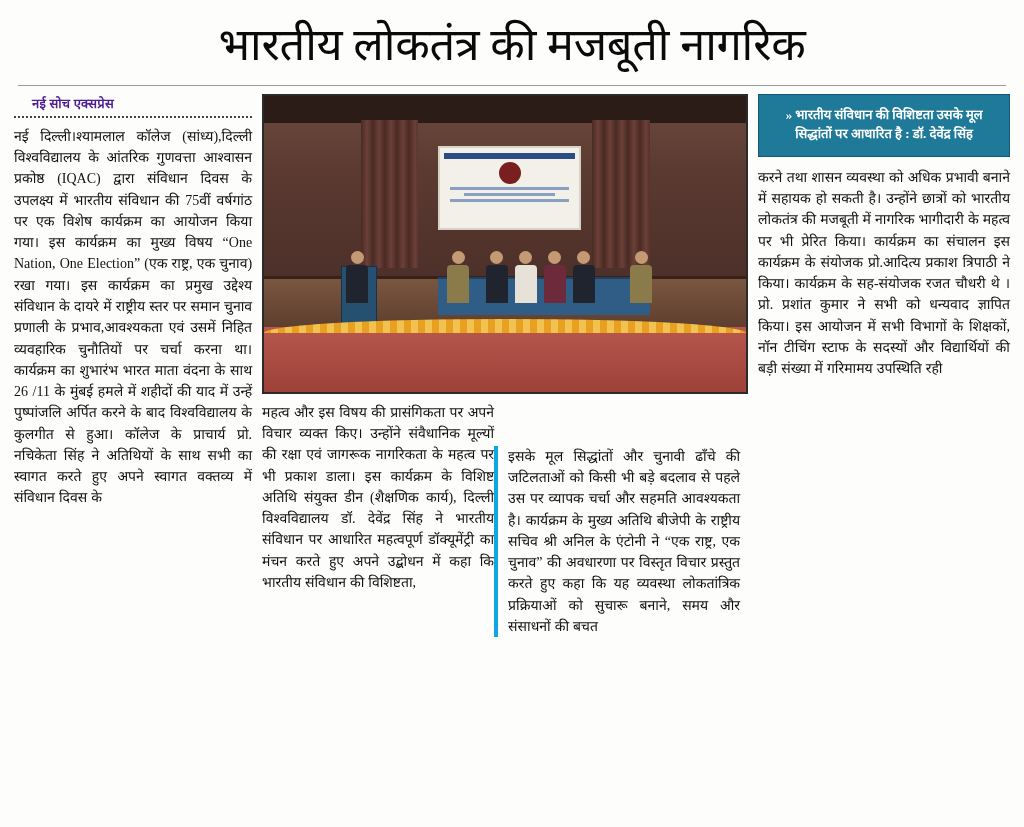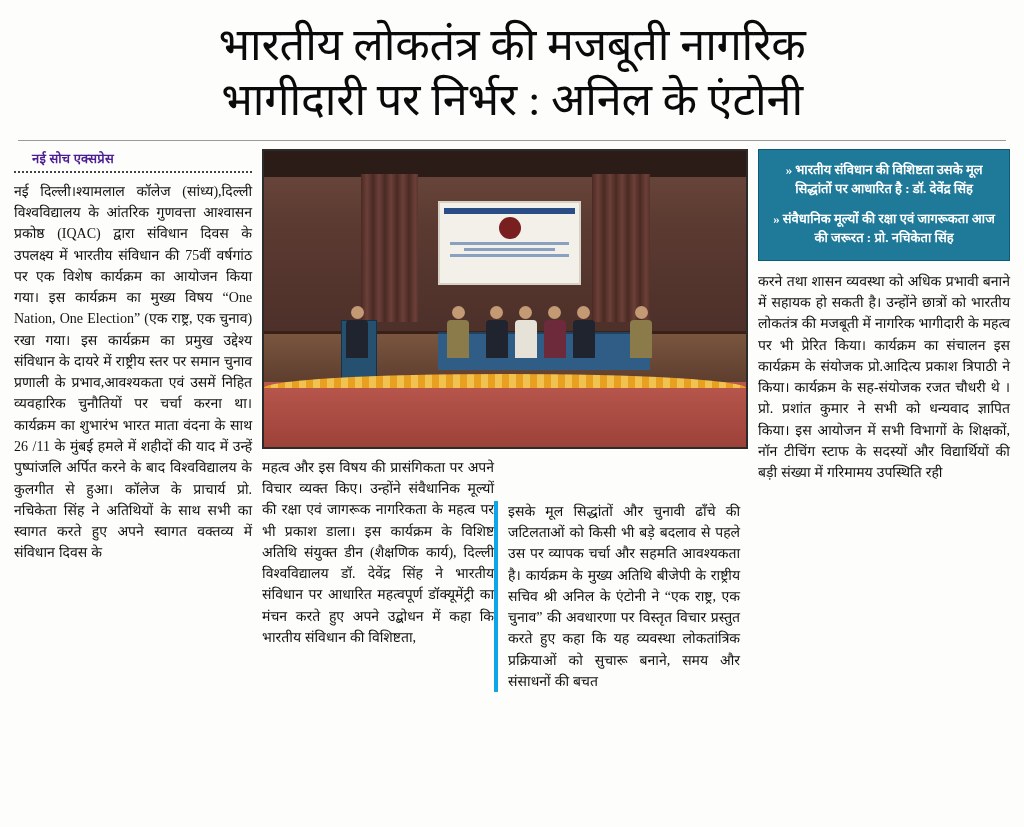--- a/index.html
+++ b/index.html
@@ -223,21 +223,20 @@
     margin-top: 44px;
   }
 </style>
 </head>
 <body>
 
 <div class="page">
 
   <h1 class="headline">
     <span>भारतीय लोकतंत्र की मजबूती नागरिक</span>
-    <span class="l2">भागीदारी पर निर्भर : अनिल के एंटोनी</span>
   </h1>
 
   <hr class="rule">
 
   <div class="body-grid">
 
     <div class="col col-1">
       <div class="byline">नई सोच एक्सप्रेस</div>
       <hr class="byline-rule">
       <p class="text first">नई दिल्ली।श्यामलाल कॉलेज (सांध्य),दिल्ली विश्वविद्यालय के आंतरिक गुणवत्ता आश्वासन प्रकोष्ठ (IQAC) द्वारा संविधान दिवस के उपलक्ष्य में भारतीय संविधान की 75वीं वर्षगांठ पर एक विशेष कार्यक्रम का आयोजन किया गया। इस कार्यक्रम का मुख्य विषय “One Nation, One Election” (एक राष्ट्र, एक चुनाव) रखा गया। इस कार्यक्रम का प्रमुख उद्देश्य संविधान के दायरे में राष्ट्रीय स्तर पर समान चुनाव प्रणाली के प्रभाव,आवश्यकता एवं उसमें निहित व्यवहारिक चुनौतियों पर चर्चा करना था। कार्यक्रम का शुभारंभ भारत माता वंदना के साथ 26 /11 के मुंबई हमले में शहीदों की याद में उन्हें पुष्पांजलि अर्पित करने के बाद विश्वविद्यालय के कुलगीत से हुआ। कॉलेज के प्राचार्य प्रो. नचिकेता सिंह ने अतिथियों के साथ सभी का स्वागत करते हुए अपने स्वागत वक्तव्य में संविधान दिवस के</p>
@@ -305,21 +304,18 @@
         </div>
       </div>
 
     </div>
 
     <div class="col col-right">
       <div class="hl-box">
         <p class="hl-item">
           <span class="chev">»</span><span>भारतीय संविधान की विशिष्टता उसके मूल सिद्धांतों पर आधारित है : डॉ. देवेंद्र सिंह</span>
         </p>
-        <p class="hl-item">
-          <span class="chev">»</span><span>संवैधानिक मूल्यों की रक्षा एवं जागरूकता आज की जरूरत : प्रो. नचिकेता सिंह</span>
-        </p>
       </div>
       <p class="text">करने तथा शासन व्यवस्था को अधिक प्रभावी बनाने में सहायक हो सकती है। उन्होंने छात्रों को भारतीय लोकतंत्र की मजबूती में नागरिक भागीदारी के महत्व पर भी प्रेरित किया। कार्यक्रम का संचालन इस कार्यक्रम के संयोजक प्रो.आदित्य प्रकाश त्रिपाठी ने किया। कार्यक्रम के सह-संयोजक रजत चौधरी थे । प्रो. प्रशांत कुमार ने सभी को धन्यवाद ज्ञापित किया। इस आयोजन में सभी विभागों के शिक्षकों, नॉन टीचिंग स्टाफ के सदस्यों और विद्यार्थियों की बड़ी संख्या में गरिमामय उपस्थिति रही</p>
     </div>
 
   </div>
 </div>
 
 </body></html>

